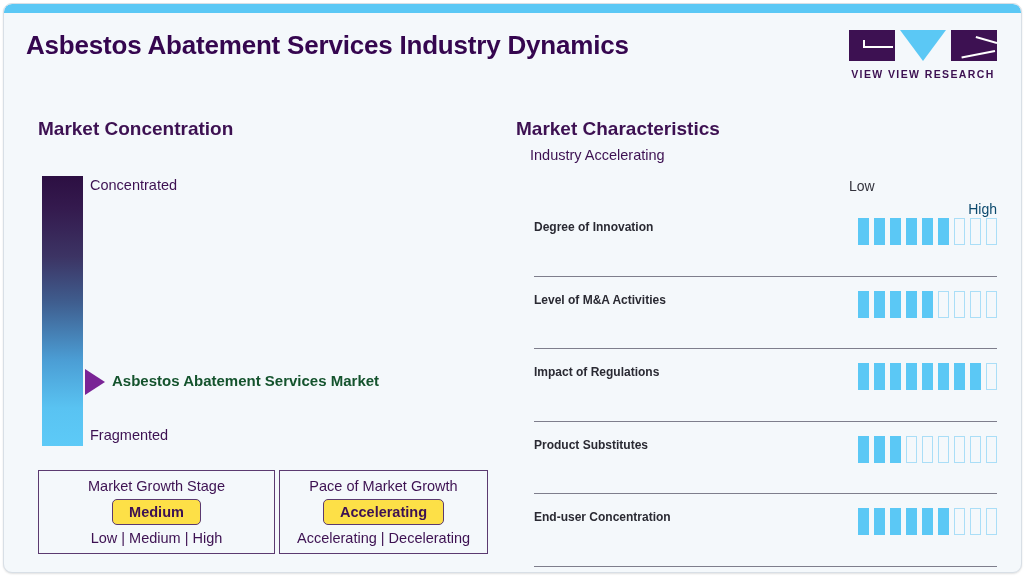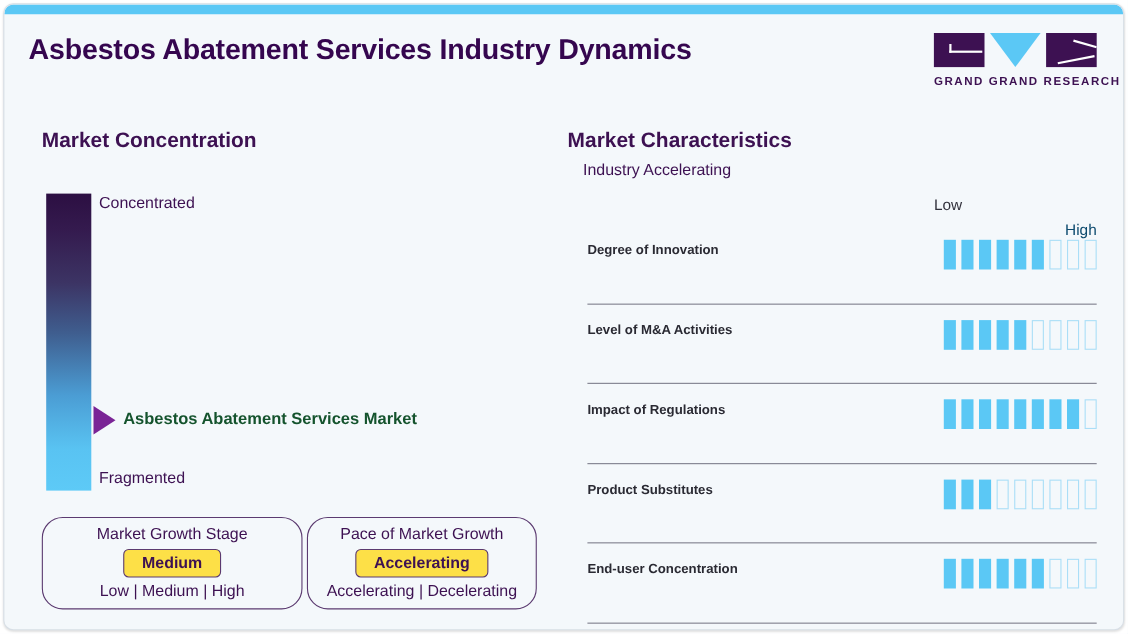--- a/index.html
+++ b/index.html
@@ -171,21 +171,21 @@
     color: #14532d;
     white-space: nowrap;
   }
 
   
   .info-box {
     position: absolute;
     top: 466px;
     height: 84px;
     border: 1px solid #5b3a70;
-    border-radius: 19px;
+    border-radius: 0;
     box-sizing: border-box;
     background: #f4f8fb;
     display: flex;
     flex-direction: column;
     align-items: center;
     justify-content: space-between;
     padding: 7px 6px 7px 6px;
   }
   #box-growth-stage { left: 34px; width: 237px; }
   #box-growth-pace  { left: 275px; width: 209px; }
@@ -282,21 +282,21 @@
       <div class="logo-sq" id="logo-g">
         <span class="bar-h g1"></span>
         <span class="bar-h g2"></span>
       </div>
       <div id="logo-tri"></div>
       <div class="logo-sq" id="logo-r">
         <span class="bar-h r1"></span>
         <span class="bar-h r2"></span>
       </div>
     </div>
-    <div id="logo-text">GRAND GRAND RESEARCH</div>
+    <div id="logo-text">VIEW VIEW RESEARCH</div>
   </div>
 
   <div class="section-title" id="mc-title">Market Concentration</div>
 
   <div id="gradient-bar"></div>
   <div id="label-concentrated">Concentrated</div>
   <div id="label-fragmented">Fragmented</div>
   <div id="marker-arrow"></div>
   <div id="marker-label">Asbestos Abatement Services Market</div>
 

